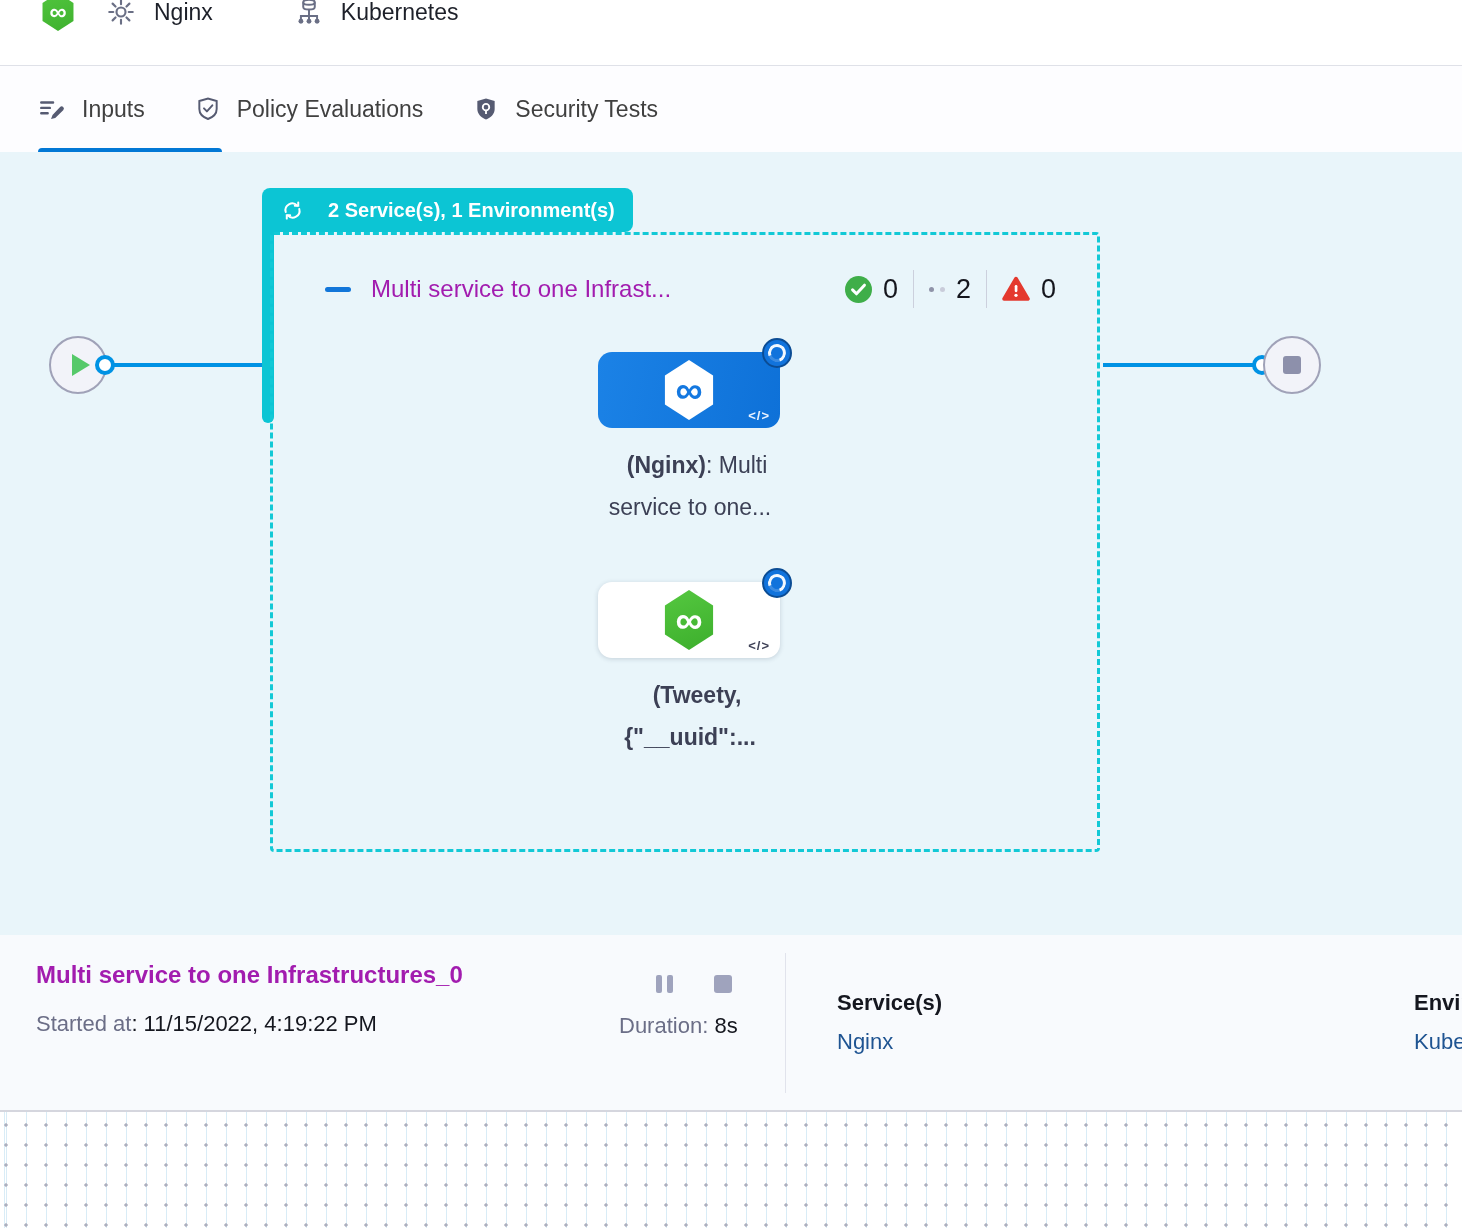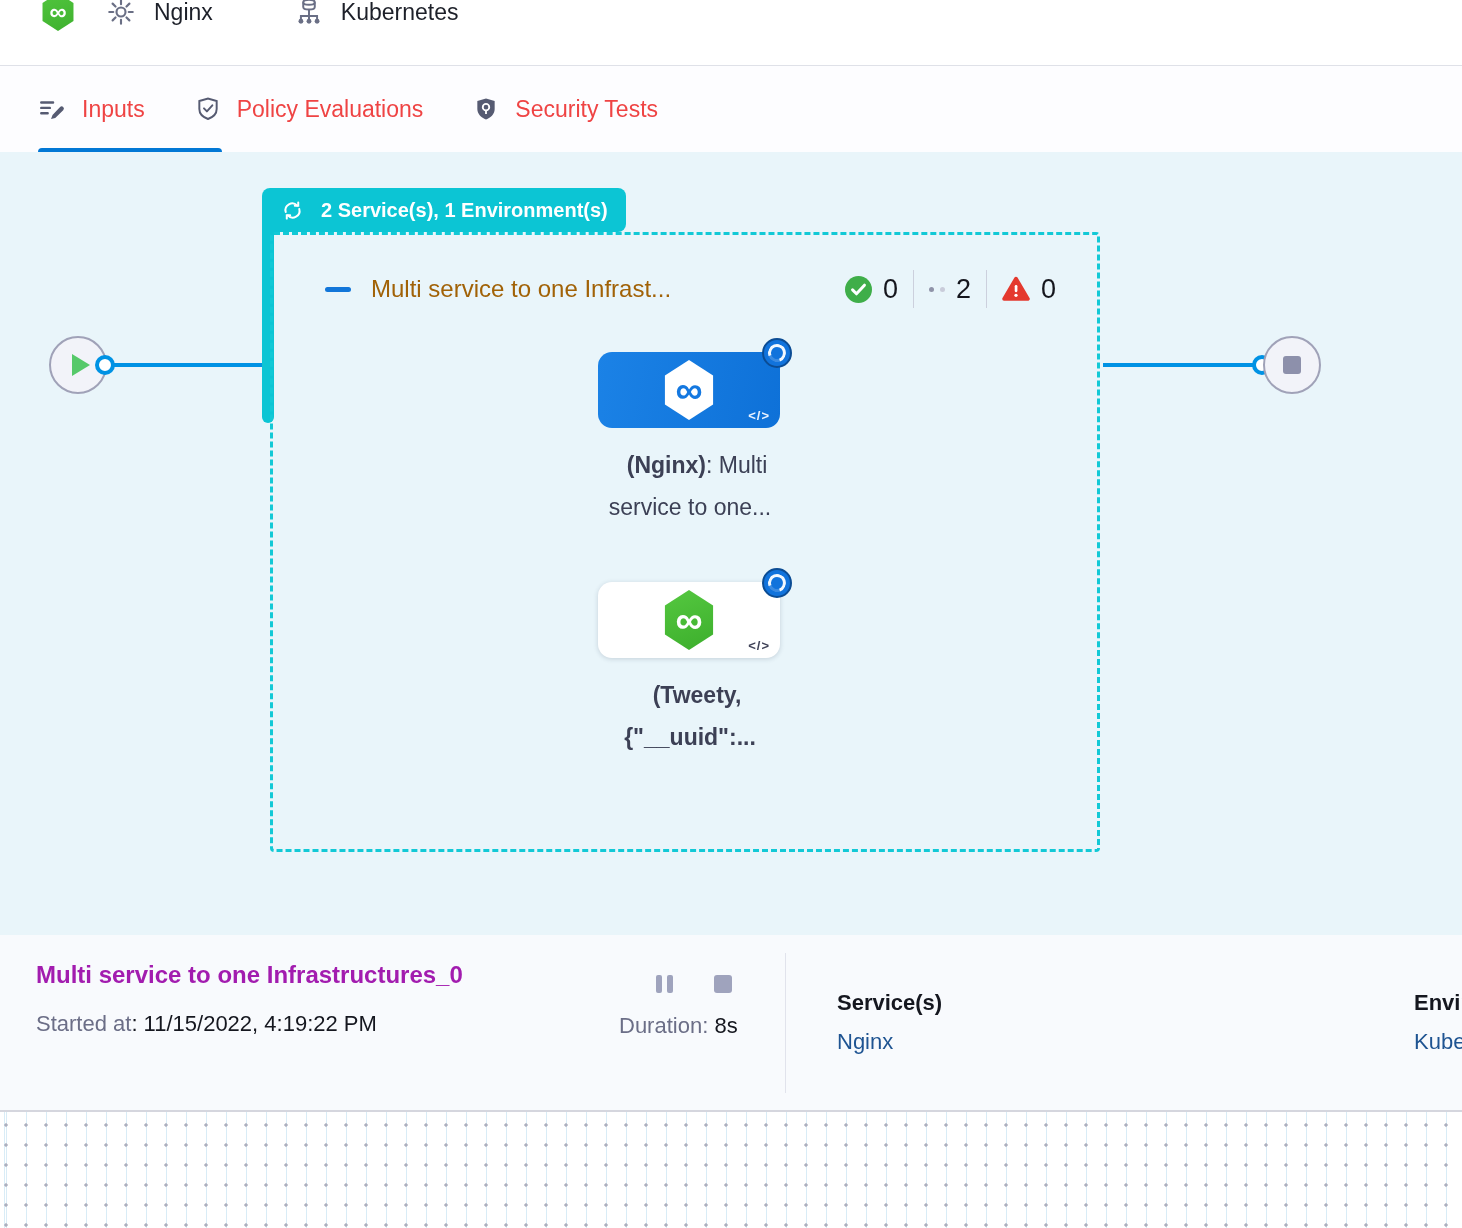--- a/index.html
+++ b/index.html
@@ -13,49 +13,49 @@
     clip-path:polygon(50% 0%, 93% 26%, 93% 74%, 50% 100%, 7% 74%, 7% 26%); }
   .hex .inf { font-weight:bold; line-height:1; }
   .logo-hex { width:36px; height:38px; background:linear-gradient(160deg,#52c63e,#3eb02e); }
   .logo-hex .inf { color:#fff; font-size:24px; }
   .header-label { font-size:23px; color:#1d2029; }
   .hdr-icon { display:flex; align-items:center; }
 
   
   .tabbar { position:relative; height:86px; background:#fdfdff; display:flex; align-items:center; padding-left:38px; }
   .tab { display:flex; align-items:center; gap:16px; height:100%; margin-right:50px; cursor:pointer; }
-  .tab-label { font-size:23px; color:#ef4444; }
+  .tab-label { font-size:23px; color:#404040; }
   .tab.active .tab-label { color:#0278d5; font-weight:bold; }
   .tab-underline { position:absolute; left:38px; bottom:0; width:184px; height:4px;
     background:#0278d5; border-radius:4px 4px 0 0; }
 
   
   .canvas { position:relative; height:783px; background:#e9f5fa; }
   .endpoint { position:absolute; width:58px; height:58px; border-radius:50%;
     background:#f2f3f9; border:2px solid #a0a2b8; display:flex; align-items:center; justify-content:center; }
   .play-tri { width:0; height:0; border-left:18px solid #56c96a; border-top:11px solid transparent;
     border-bottom:11px solid transparent; margin-left:5px; }
   .stop-sq { width:18px; height:18px; background:#8d90ab; border-radius:3px; }
   .conn-ring { position:absolute; width:20px; height:20px; border-radius:50%;
     background:#fff; border:4px solid #0092e4; }
   .conn-line { position:absolute; height:4px; background:#0092e4; }
 
   .stage-badge { position:absolute; left:262px; top:36px; height:44px;
     background:#0cc5d4; border-radius:8px 8px 8px 0; display:flex; align-items:center;
-    gap:16px; padding:0 18px; }
+    gap:23px; padding:0 18px; }
   .stage-badge-label { color:#fff; font-size:20px; font-weight:600; white-space:nowrap; }
   .stage-strip { position:absolute; left:262px; top:79px; width:12px; height:192px;
     background:#0cc5d4; border-radius:0 0 8px 8px; }
   .stage-box { position:absolute; left:270px; top:80px; width:830px; height:620px;
     border:3px dashed #12c9d6; border-radius:4px; }
 
   .stage-title-row { position:absolute; left:325px; top:115px; height:44px;
     display:flex; align-items:center; }
   .collapse-minus { width:26px; height:5px; border-radius:3px; background:#1276d9; margin-right:20px; }
-  .stage-title { font-size:24px; color:#a16207; }
+  .stage-title { font-size:24px; color:#a21caf; }
   .counters { position:absolute; left:845px; top:115px; height:44px;
     display:flex; align-items:center; gap:11px; }
   .count-num { font-size:27px; color:#15161d; font-weight:500; }
   .count-div { width:1px; height:38px; background:#ccd0dd; margin:0 4px; }
   .dots-icon { display:flex; gap:6px; align-items:center; }
   .dots-icon i { width:5px; height:5px; border-radius:50%; display:block; }
   .dots-icon i:first-child { background:#8f93a8; }
   .dots-icon i:last-child { background:#c9ccda; }
 
   .node-card { position:absolute; width:182px; height:76px; border-radius:14px;

